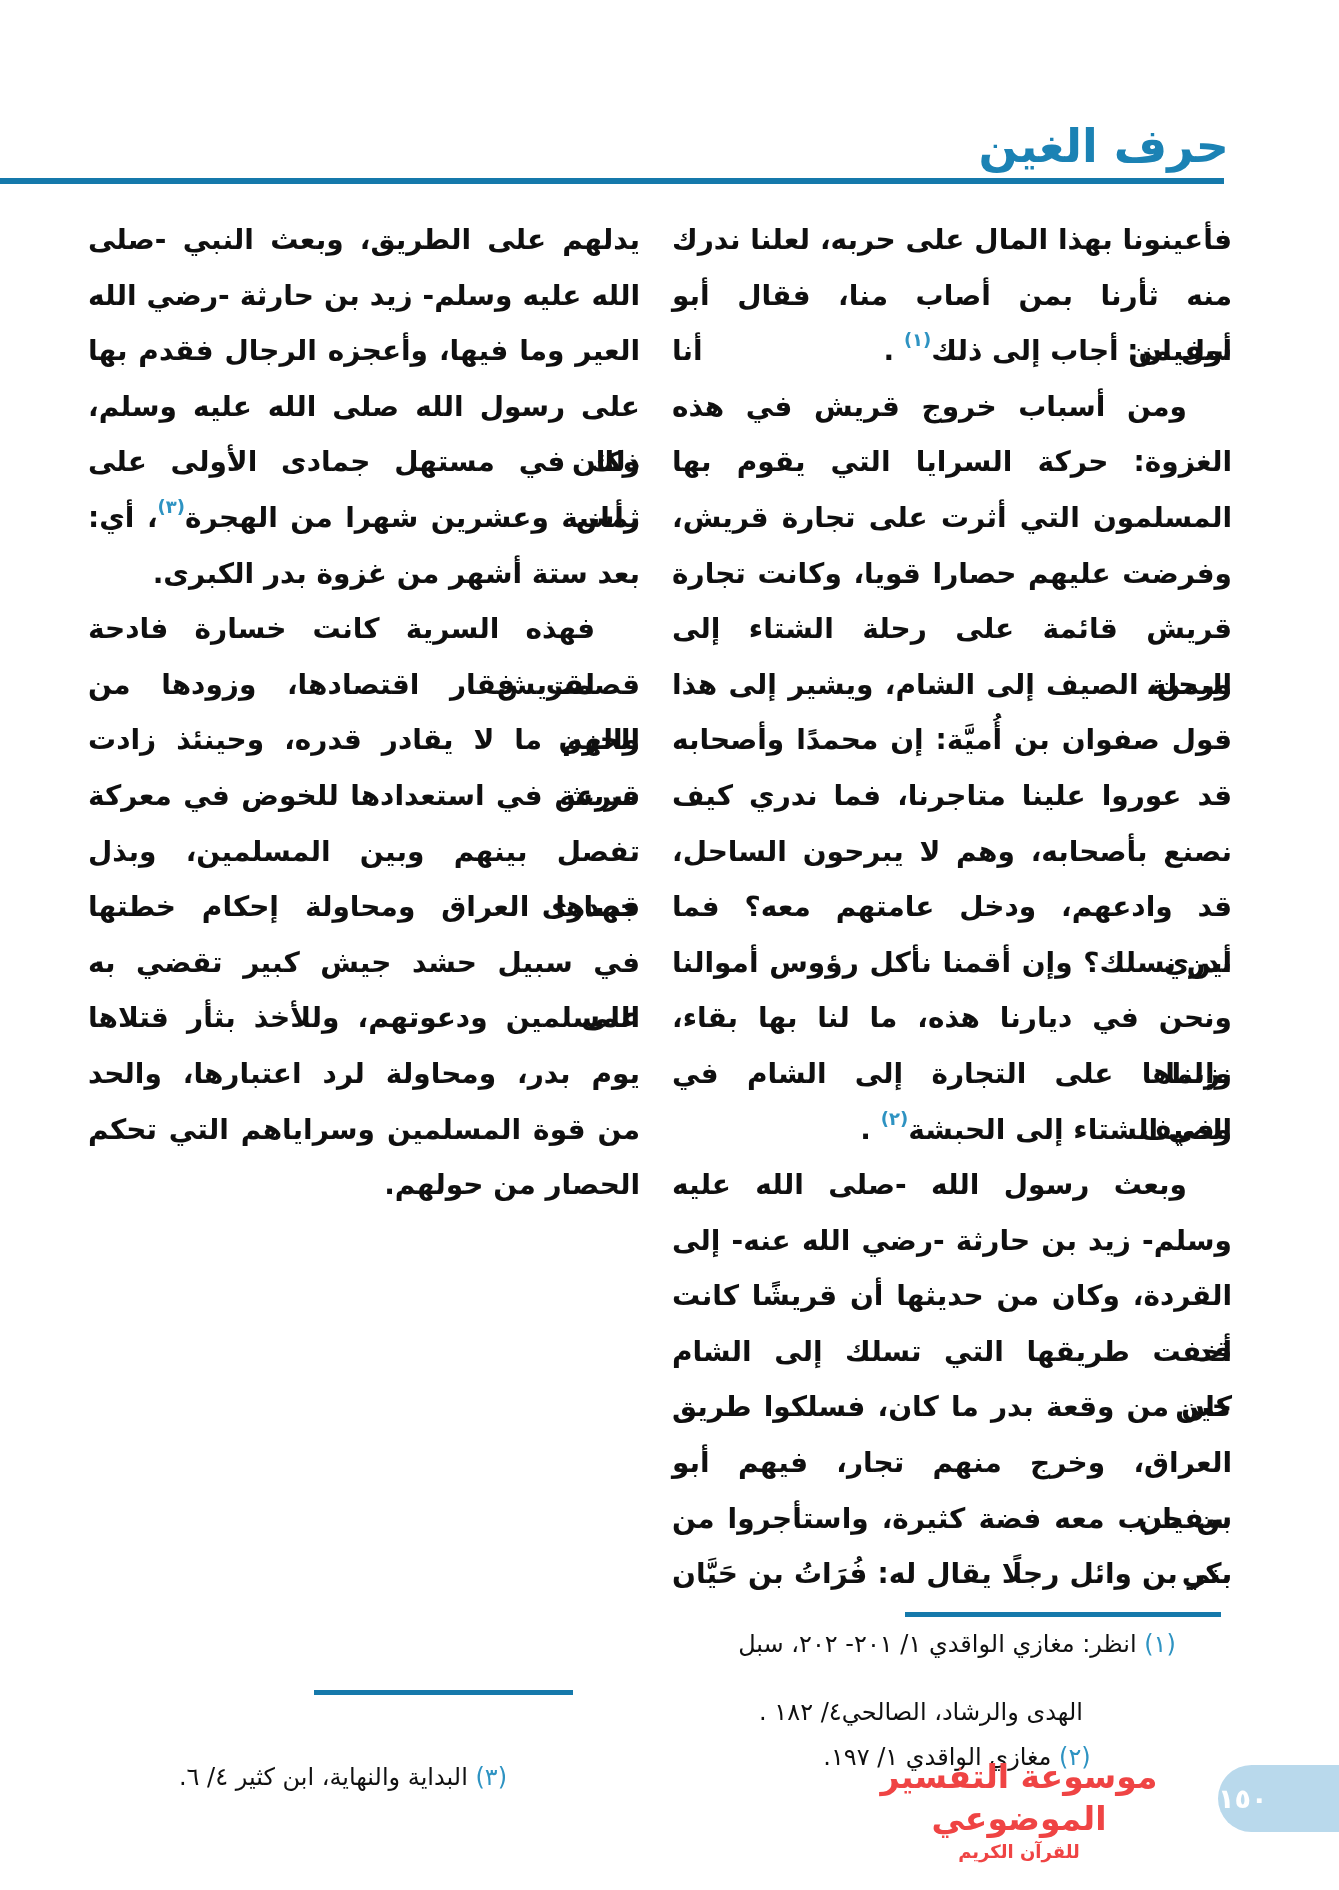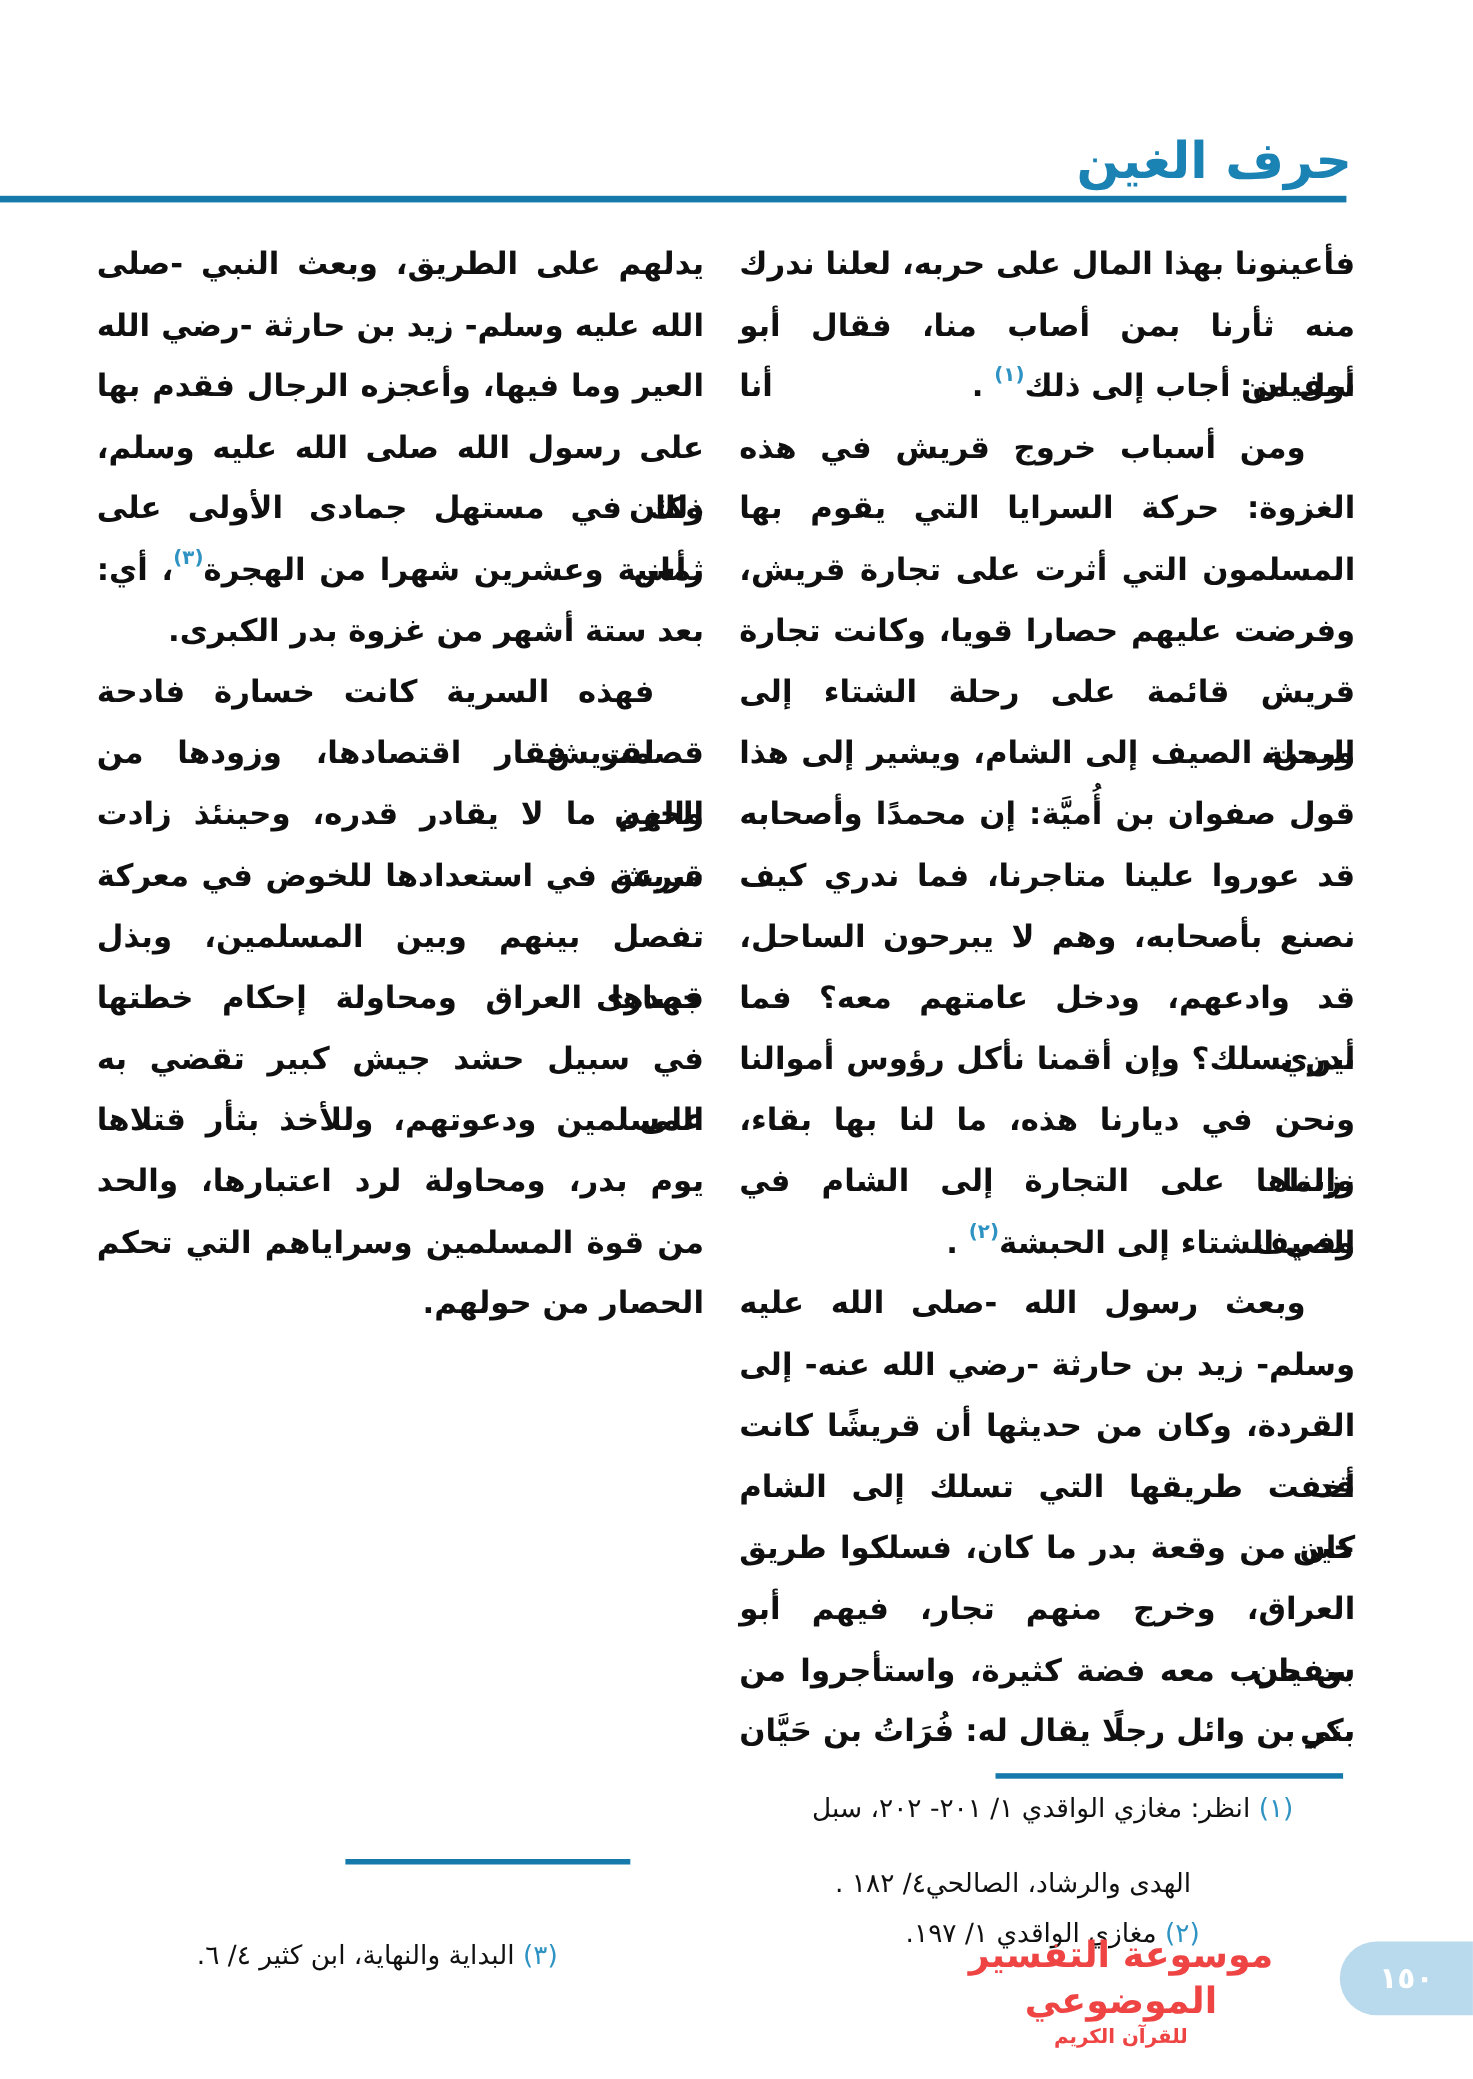--- a/index.html
+++ b/index.html
@@ -65,21 +65,21 @@
   .logo-line2{
     font-size:18px;font-weight:bold;line-height:24px;
   }
   .page-tab{
     position:absolute;top:1765px;right:0;width:121px;height:67px;
     background:#b9d9ec;
     border-radius:34px 0 0 34px;
   }
   .page-tab .num{
     display:block;width:100%;height:87px;line-height:67px;
-    text-align:center;color:#ffffff;
+    text-align:left;color:#ffffff;
     font-size:27px;font-weight:bold;
   }
 </style>
 </head>
 <body>
 
 <div class="page">
 
   <div class="chapter-title">حرف الغين</div>
 

